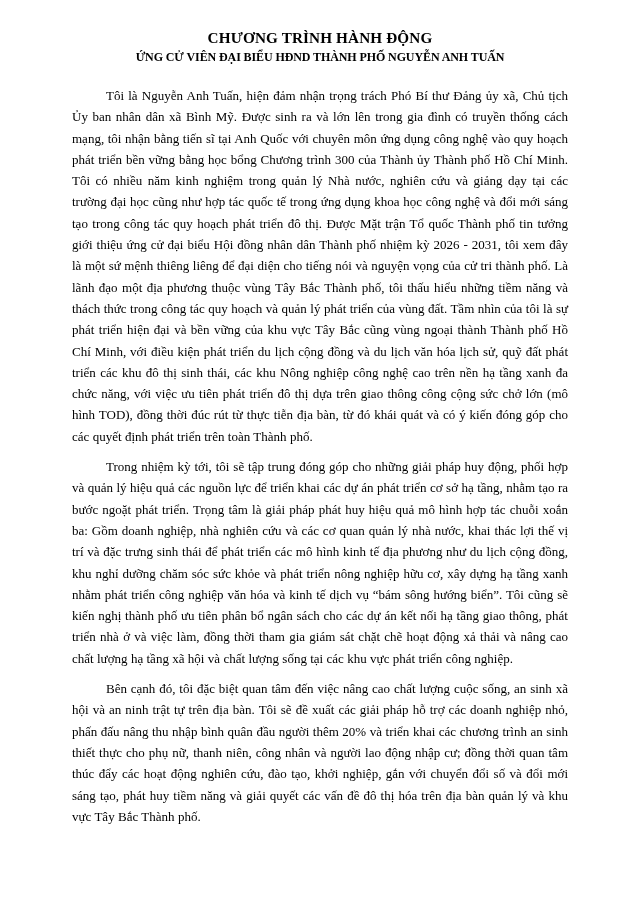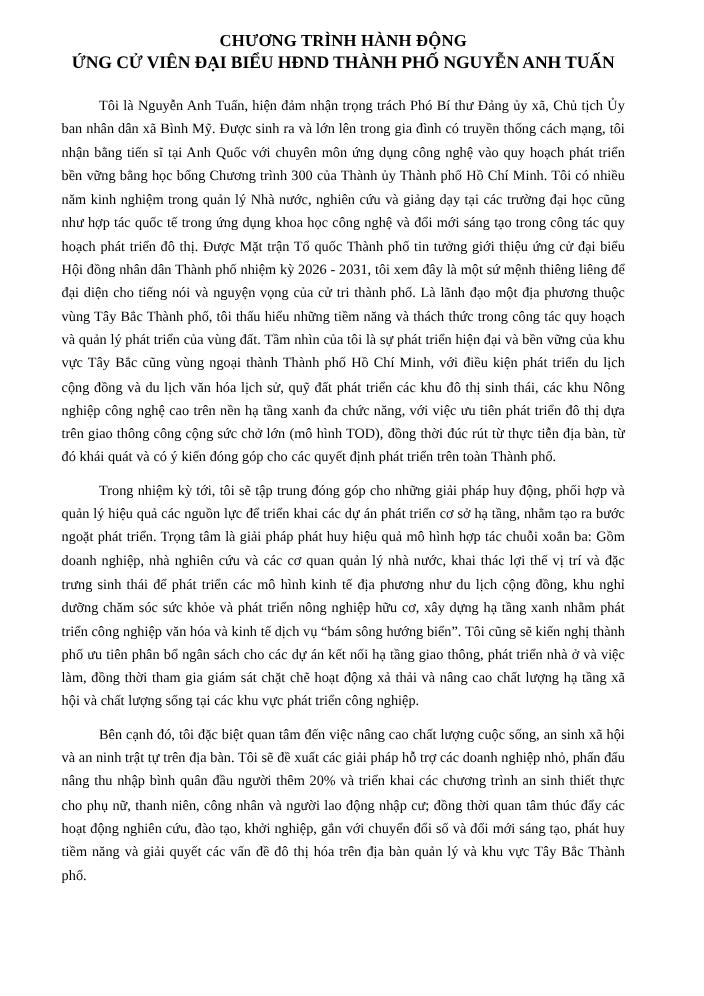--- a/index.html
+++ b/index.html
@@ -14,37 +14,37 @@
     overflow: hidden;
     font-family: "Liberation Serif", "DejaVu Serif", serif;
     color: #000000;
     -webkit-font-smoothing: antialiased;
   }
   .page {
     box-sizing: border-box;
     width: 640px;
     height: 905px;
     background: #ffffff;
-    padding: 28px 72px 0 56px;
+    padding: 28px 72px 0 72px;
     position: relative;
   }
   .title-block {
     text-align: center;
     margin: 0 0 18px 0;
   }
   .title-line {
     font-weight: bold;
     font-size: 15.2px;
     line-height: 19.5px;
     letter-spacing: 0.15px;
     text-align: center;
     white-space: nowrap;
   }
   .title-line.sub {
-    font-size: 16px;
+    font-size: 12px;
     letter-spacing: -0.1px;
   }
   .body-text {
     margin: 0;
   }
   .para {
     text-align: justify;
     text-justify: inter-word;
     text-indent: 34px;
     font-size: 13px;

